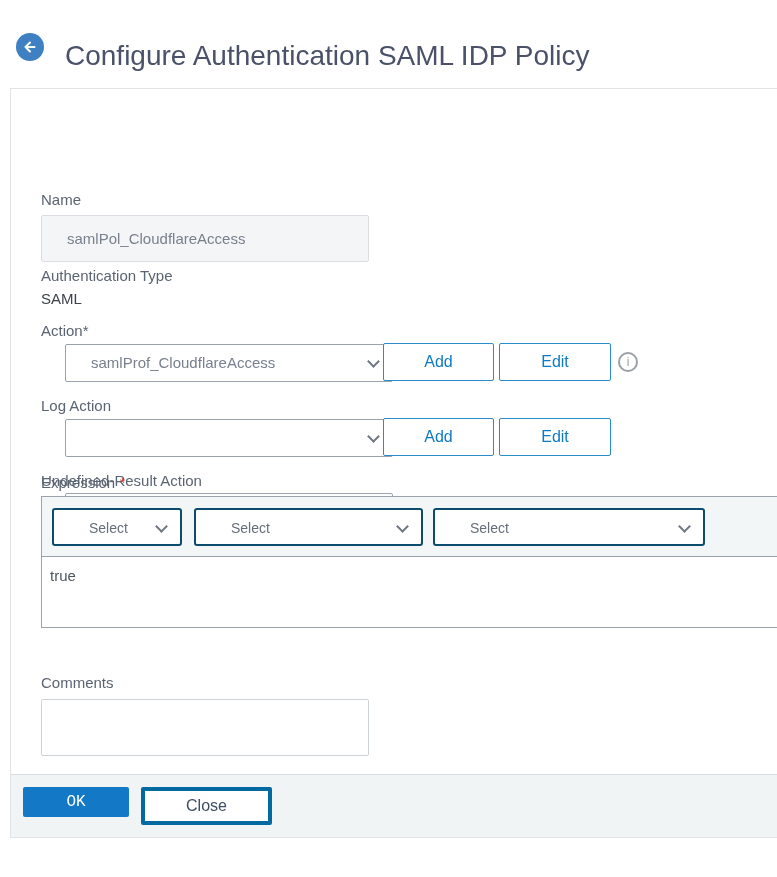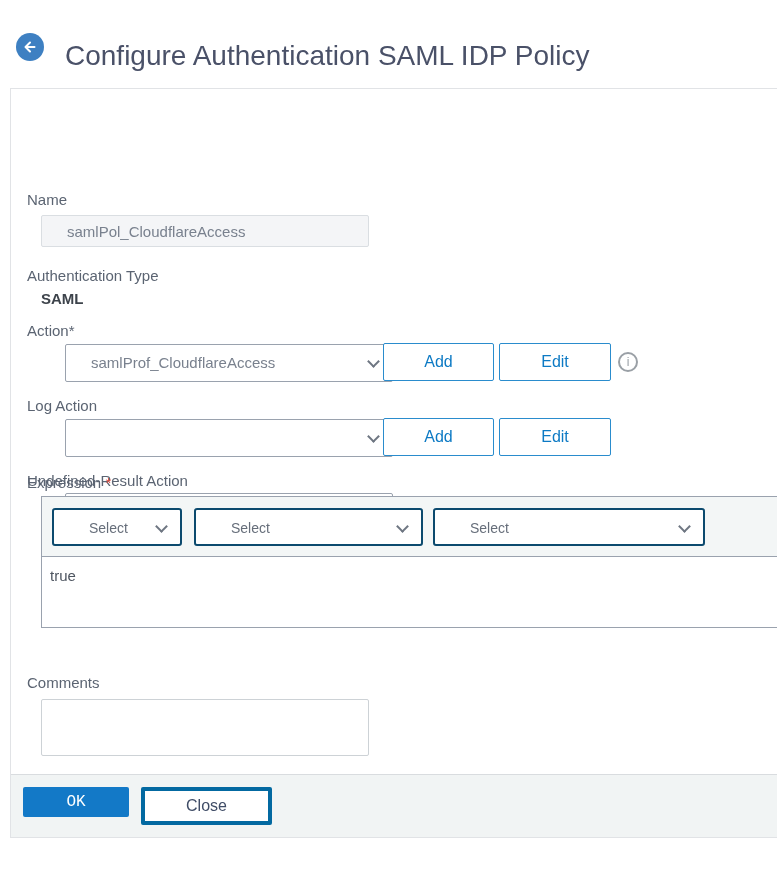--- a/index.html
+++ b/index.html
@@ -11,29 +11,29 @@
   .back-btn { position:absolute; left:16px; top:33px; width:28px; height:28px;
               border-radius:50%; background:#3e80c2; cursor:pointer;
               display:flex; align-items:center; justify-content:center; }
   .page-title { position:absolute; left:65px; top:28px; font-size:28px; font-weight:400;
                 color:#4a5168; letter-spacing:0; white-space:nowrap;margin-top:12px; }
 
   
   .panel { position:absolute; left:10px; top:88px; width:820px; height:750px;
            background:#fff; border:1px solid #e1e3e6; border-right:none; }
 
-  .lbl { position:absolute; left:16px; font-size:15px; color:#5b6472; white-space:nowrap; }
+  .lbl { position:absolute; left:30px; font-size:15px; color:#5b6472; white-space:nowrap; }
   .req { color:#dc4b3e; }
 
-  .txt-disabled { position:absolute; left:30px; width:328px; height:32px;
+  .txt-disabled { position:absolute; left:30px; width:328px; height:47px;
                   background:#f4f5f7; border:1px solid #dadee2; border-radius:2px;
                   font-size:15px; color:#79818e; padding-left:25px;
                   font-family:"Liberation Sans", sans-serif; }
 
-  .static-val { position:absolute; left:30px; font-size:15px; font-weight:bold; color:#3d434b; }
+  .static-val { position:absolute; left:30px; font-size:15px; font-weight:normal; color:#3d434b; }
 
   .sel { position:absolute; left:30px; width:328px; height:38px; background:#fff;
          border:1px solid #9aa2ae; border-radius:2px; cursor:pointer;
          font-size:15px; color:#79818e;margin-left:24px; }
   .sel .sel-val { position:absolute; left:25px; top:9px; white-space:nowrap; }
   .chev { position:absolute; right:14px; top:12px; width:9px; height:9px;
           border-right:2px solid #6e7682; border-bottom:2px solid #6e7682;
           transform:rotate(45deg); }
 
   .btn-outline-blue { position:absolute; height:38px; background:#fff;

